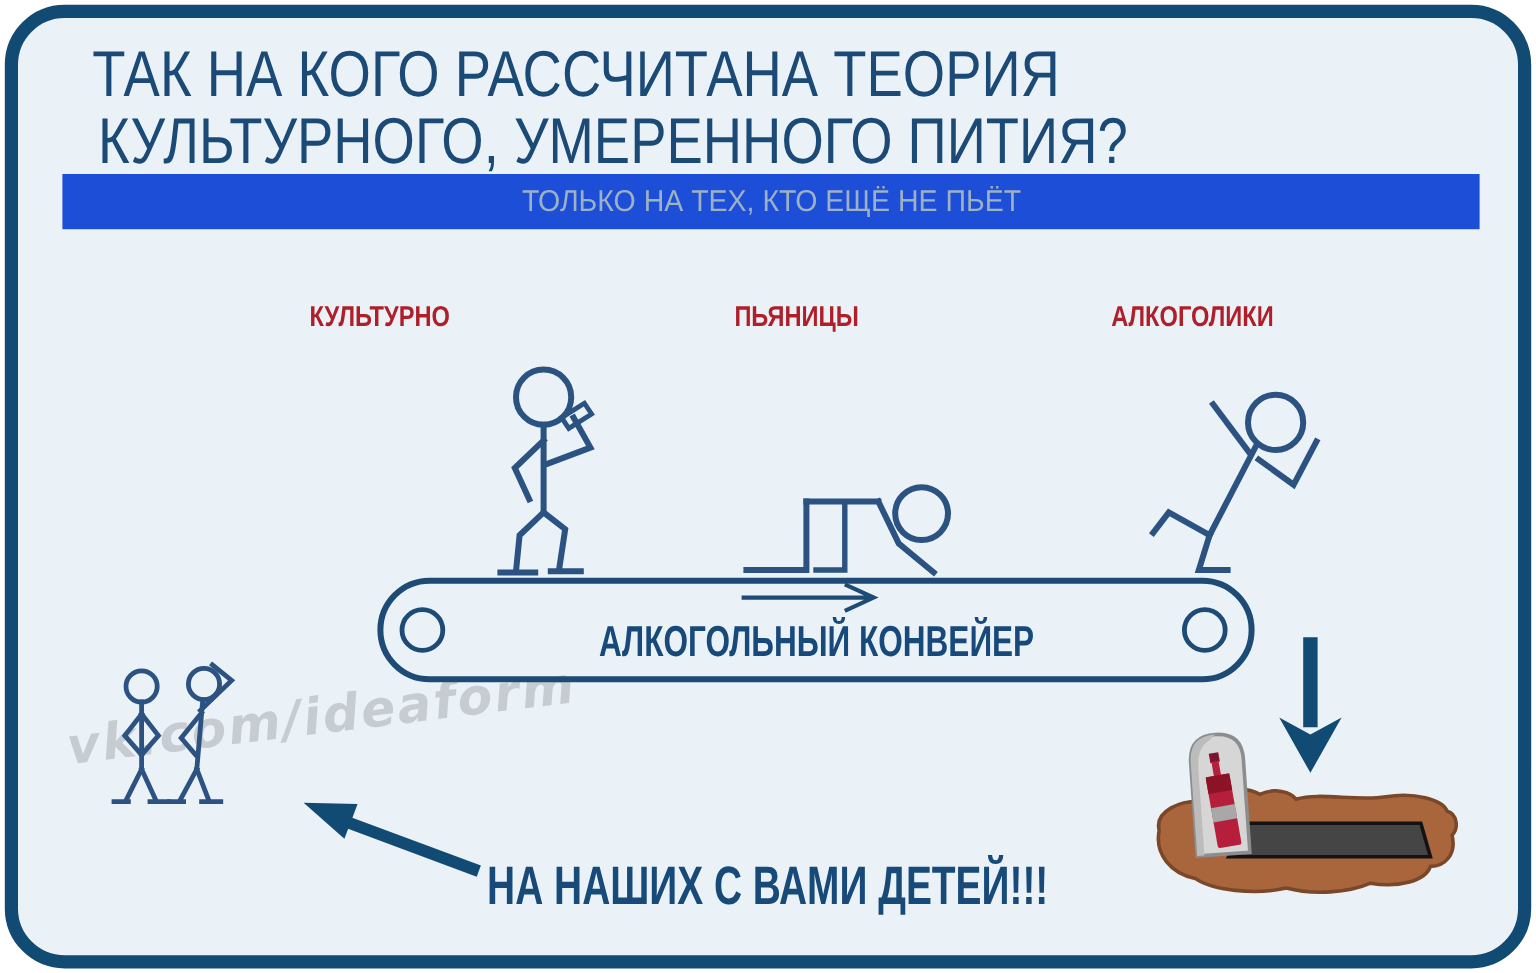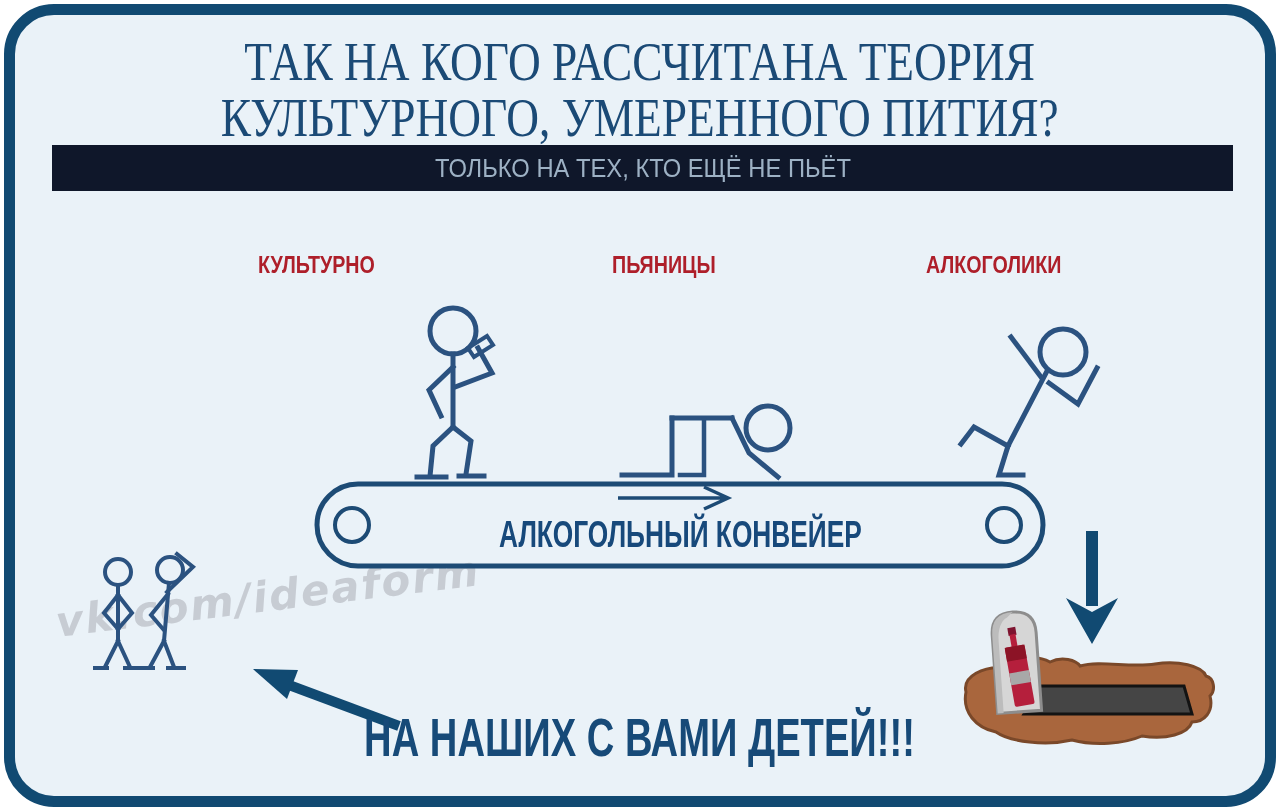--- a/index.html
+++ b/index.html
@@ -14,47 +14,47 @@
     background:#eaf2f8;
   }
   .watermark {
     position:absolute; left:56px; top:598px;
     font-family:"DejaVu Sans",sans-serif; font-style:italic; font-weight:bold;
     font-size:42px; letter-spacing:2px; color:#c7ccd3;
     transform:rotate(-7deg); transform-origin:left center;
     white-space:nowrap;
   }
   .title {
-    position:absolute; left:0; top:34px; width:100%; text-align:center;
-    color:#1b4a76; font-family:Liberation Serif, serif;
+    position:absolute; left:0; top:34px; width:100%; 
+    color:#1b4a76; font-family:Liberation Sans, sans-serif;
     font-size:54px; line-height:56px; font-weight:normal;
   }
   .tsq { display:inline-block; transform:scaleX(0.84); transform-origin:center top; white-space:nowrap; }
   .banner {
     position:absolute; left:52px; top:145px; width:1181px; height:46px;
-    background:#0f172a; text-align:center;text-decoration:underline;
+    background:#1d4ed8; text-align:center;text-decoration:underline;
   }
   .banner .bsq {
     display:inline-block; color:#9db1c4; font-size:25px; line-height:46px;
     transform:scaleX(0.95); transform-origin:center top; white-space:nowrap;
   }
   .stage { position:absolute; color:#ae1f2a; font-size:24px; line-height:38px; font-weight:bold; }
   .stage .sq { display:inline-block; transform:scaleX(0.82); transform-origin:left top; white-space:nowrap; }
   #lbl-cultural   { left:258px; top:246px; }
   #lbl-drunkards  { left:612px; top:246px;text-align:center; }
   #lbl-alcoholics { left:926px; top:246px; }
   #lbl-teens      { left:40px;  top:444px; }
   .convlabel {
     position:absolute; left:317px; top:516px; width:726px; text-align:center;
     color:#17497b; font-size:36px; line-height:38px; font-weight:bold;
   }
   .convlabel .sq { display:inline-block; transform:scaleX(0.73); transform-origin:center top; white-space:nowrap; }
   .bottomtext {
     position:absolute; left:0; top:714px; width:100%; text-align:center;
-    color:#174a78; font-size:53px; line-height:48px; font-weight:bold;
+    color:#174a78; font-size:45px; line-height:48px; font-weight:bold;
   }
   .bottomtext .sq { display:inline-block; transform:scaleX(0.72); transform-origin:center top; white-space:nowrap; }
   svg.art { position:absolute; left:0; top:0; }
 </style>
 </head>
 <body>
 
 <div class="canvas">
 
   <div class="card"></div>

